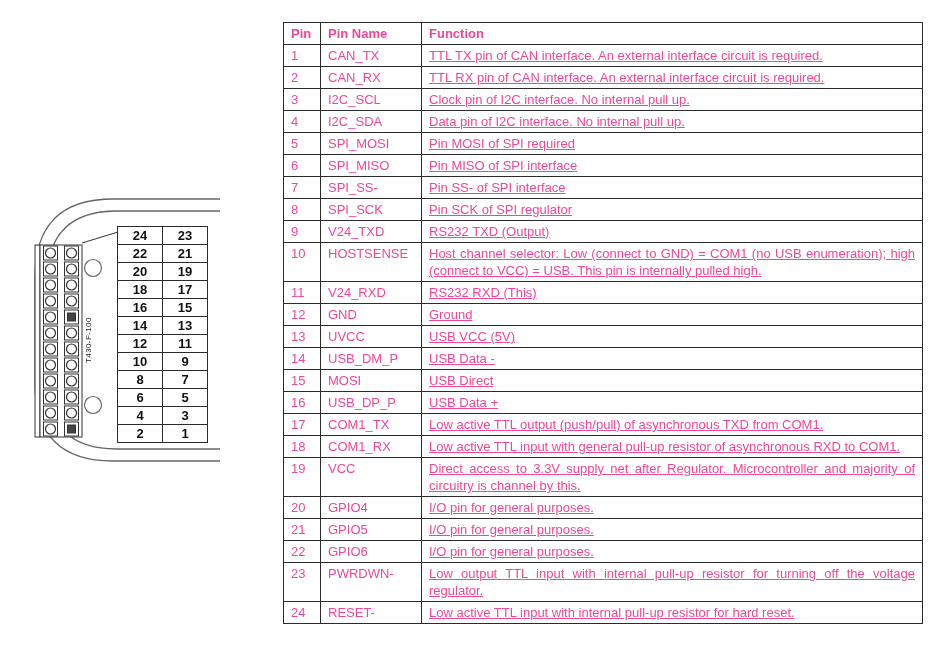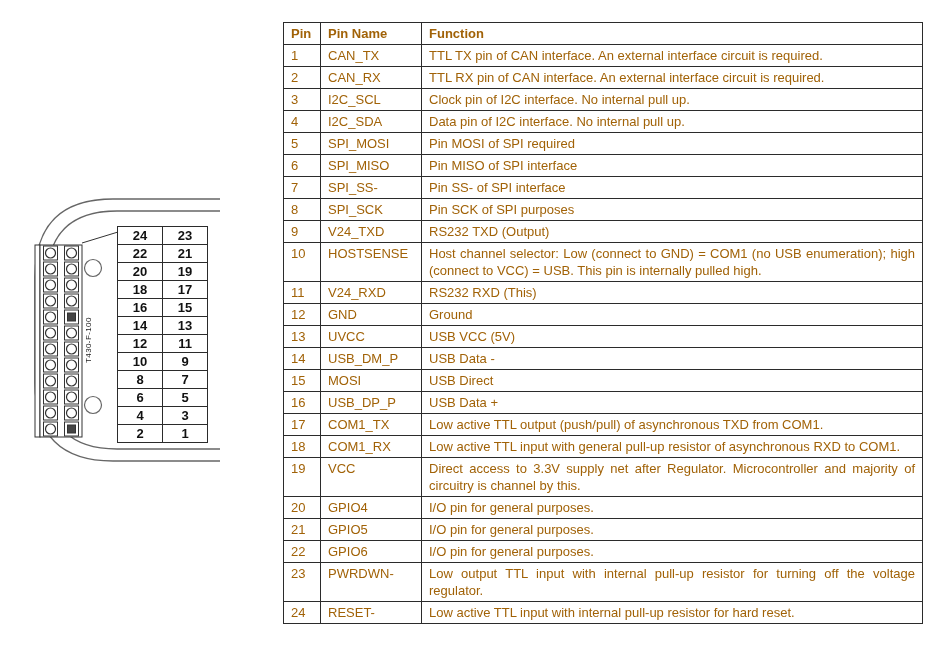--- a/index.html
+++ b/index.html
@@ -56,33 +56,33 @@
   }
 
   
   .pin-table {
     position: absolute;
     left: 283px; top: 22px;
     width: 640px;
     border-collapse: collapse;
     font-size: 13px;
     line-height: 17px;
-    color: #a16207;
+    color: #ec4899;
     background: #fff;
   }
   .pin-table th, .pin-table td {
     border: 1px solid #2b2b2b;
     padding: 2px 7px;
     vertical-align: top;
     text-align: left;
   }
   .pin-table th { font-weight: bold; }
   .pin-table col.c-pin  { width: 37px;  }
   .pin-table col.c-name { width: 101px; }
-  .pin-table td.func { text-align: justify; }
+  .pin-table td.func { text-align: justify; text-decoration: underline; }
 </style>
 </head>
 <body>
 
 <div class="page">
 
   <svg class="diagram-svg" width="195" height="290" viewBox="0 0 195 290">
     <path class="shell" d="M 195 9 H 88 Q 10 9 10 87 V 193 Q 10 271 88 271 H 195"></path>
     <path class="shell" d="M 195 21 H 92 Q 22 21 22 91 V 189 Q 22 259 92 259 H 195"></path>
     <line class="leader" x1="57" y1="53" x2="93" y2="42"></line>
@@ -242,21 +242,21 @@
           <td class="func">Pin MISO of SPI interface</td>
         </tr>
         <tr>
           <td>7</td>
           <td>SPI_SS-</td>
           <td class="func">Pin SS- of SPI interface</td>
         </tr>
         <tr>
           <td>8</td>
           <td>SPI_SCK</td>
-          <td class="func">Pin SCK of SPI purposes</td>
+          <td class="func">Pin SCK of SPI regulator</td>
         </tr>
         <tr>
           <td>9</td>
           <td>V24_TXD</td>
           <td class="func">RS232 TXD (Output)</td>
         </tr>
         <tr>
           <td>10</td>
           <td>HOSTSENSE</td>
           <td class="func">Host channel selector: Low (connect to GND) = COM1 (no USB enumeration); high (connect to VCC) = USB. This pin is internally pulled high.</td>

